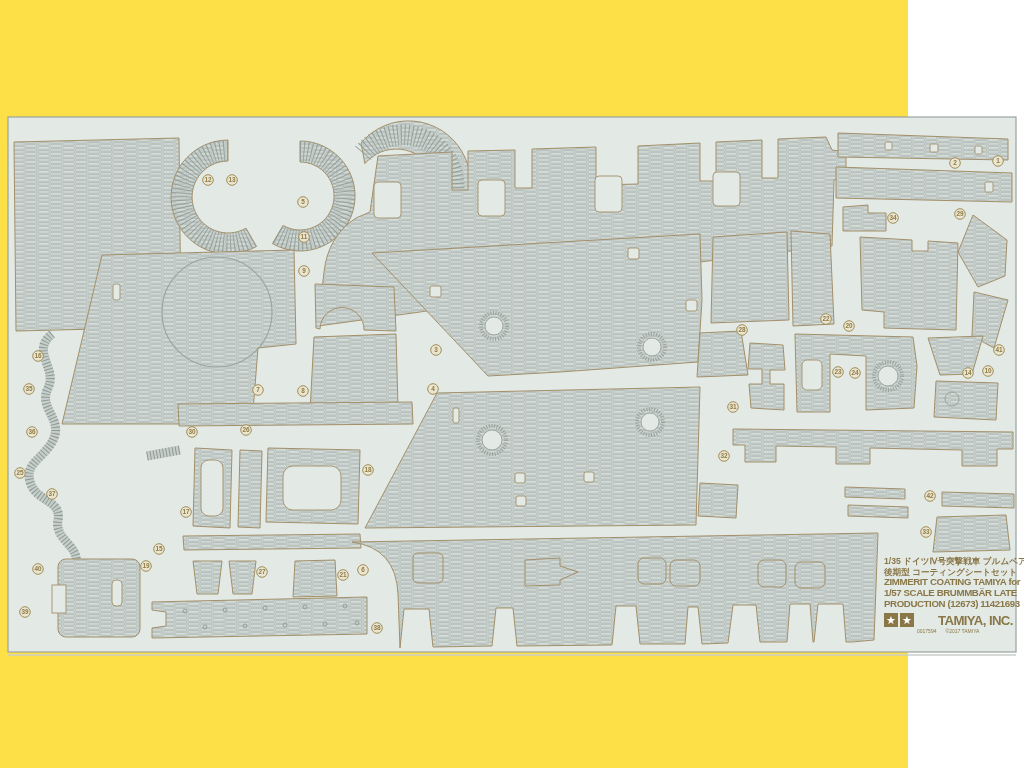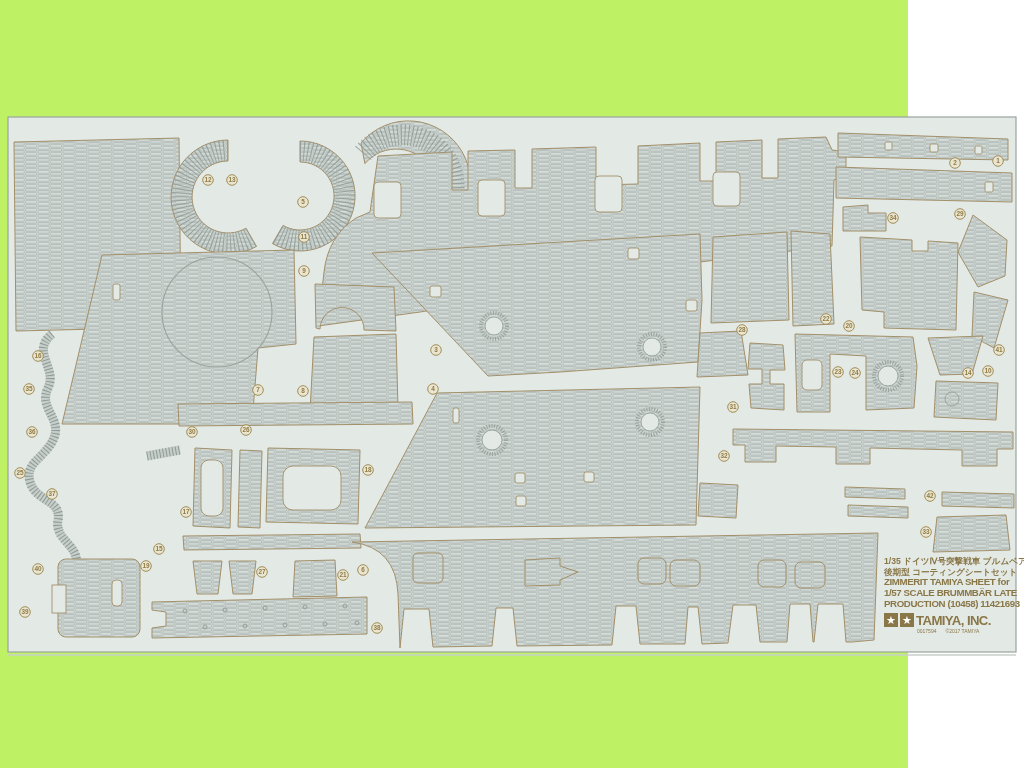--- a/index.html
+++ b/index.html
@@ -1,36 +1,36 @@
 <!DOCTYPE html>
 <html><head>
 <meta charset="utf-8">
 <style>
   html,body{margin:0;padding:0;background:#ffffff;width:1024px;height:768px;overflow:hidden;
             font-family:"Liberation Sans",sans-serif;}
-  .page{position:relative;width:908px;height:768px;background:#bef264;}
+  .page{position:relative;width:908px;height:768px;background:#fde047;}
   svg{position:absolute;left:0;top:0;}
   .piece{fill:url(#zim);stroke:#a3906a;stroke-width:1;stroke-linejoin:round;}
   .inner{fill:none;stroke:#a3906a;stroke-width:1;}
   .innerg{fill:none;stroke:#8f9a94;stroke-width:.8;}
   .hole{fill:#e3e9e5;stroke:#8f9a94;stroke-width:.8;}
   .hole-tick{fill:none;stroke:#98a29d;stroke-width:4;stroke-dasharray:1 1.6;}
   .sqhole{fill:#e3e9e5;stroke:#a3906a;stroke-width:.9;}
   .ribbon{fill:none;stroke:#c5ceca;stroke-width:9;}
   .ribbon-ticks{fill:none;stroke:#8f9a94;stroke-width:9;stroke-dasharray:1 2.2;}
   .arc-ticks{fill:none;stroke:#8f9a94;stroke-width:21;stroke-dasharray:1 2.6;opacity:.85;}
   .groove{fill:none;stroke:#9aa49f;stroke-width:1.1;}
   .rivet{fill:none;stroke:#8f9a94;stroke-width:.9;}
   .info{position:absolute;left:884px;top:556px;width:130px;color:#8a7748;}
   .jp{font-size:8.6px;line-height:10.6px;font-weight:bold;white-space:nowrap;}
   .en{font-size:9.7px;line-height:10.9px;font-weight:bold;letter-spacing:-0.4px;white-space:nowrap;}
   .brand-row{margin-top:3px;display:flex;align-items:center;gap:2px;}
   .star-sq{width:14px;height:14px;background:#8a7748;color:#ffffff;font-size:11px;line-height:14px;
            text-align:center;display:inline-block;}
-  .brand{font-size:13.2px;font-weight:bold;letter-spacing:-0.6px;white-space:nowrap;}
+  .brand{font-size:13.2px;font-weight:bold;letter-spacing:-0.6px;white-space:nowrap;margin-left:22px;}
   .fineprint{font-size:5px;margin-left:33px;display:flex;gap:9px;letter-spacing:0;}
 </style>
 </head>
 <body>
 
 <div class="page">
 
 <svg width="1024" height="768" viewBox="0 0 1024 768">
   <defs>
     <pattern id="zim" width="25" height="8" patternUnits="userSpaceOnUse">
@@ -340,23 +340,23 @@
         <g>
           <circle cx="930" cy="496" r="5.3" fill="#e9e5d0" stroke="#a38d57" stroke-width="1"></circle>
           <text x="930" y="498.2" text-anchor="middle" font-size="6.4" font-weight="bold" fill="#8f7b46" font-family="&quot;Liberation Sans&quot;,sans-serif">42</text>
         </g>
       </g>
 </svg>
 
 <div class="info">
   <div class="jp">1/35 ドイツⅣ号突撃戦車 ブルムベア</div>
   <div class="jp">後期型 コーティングシートセット</div>
-  <div class="en">ZIMMERIT TAMIYA SHEET for</div>
+  <div class="en">ZIMMERIT COATING TAMIYA for</div>
   <div class="en">1/57 SCALE  BRUMMBÄR LATE</div>
-  <div class="en">PRODUCTION (10458) 11421693</div>
+  <div class="en">PRODUCTION (12673) 11421693</div>
   <div class="brand-row">
     <span class="star-sq">★</span>
     <span class="star-sq">★</span>
     <span class="brand">TAMIYA, INC.</span>
   </div>
   <div class="fineprint">
     <span>0017594</span>
     <span>©2017 TAMIYA</span>
   </div>
 </div>

